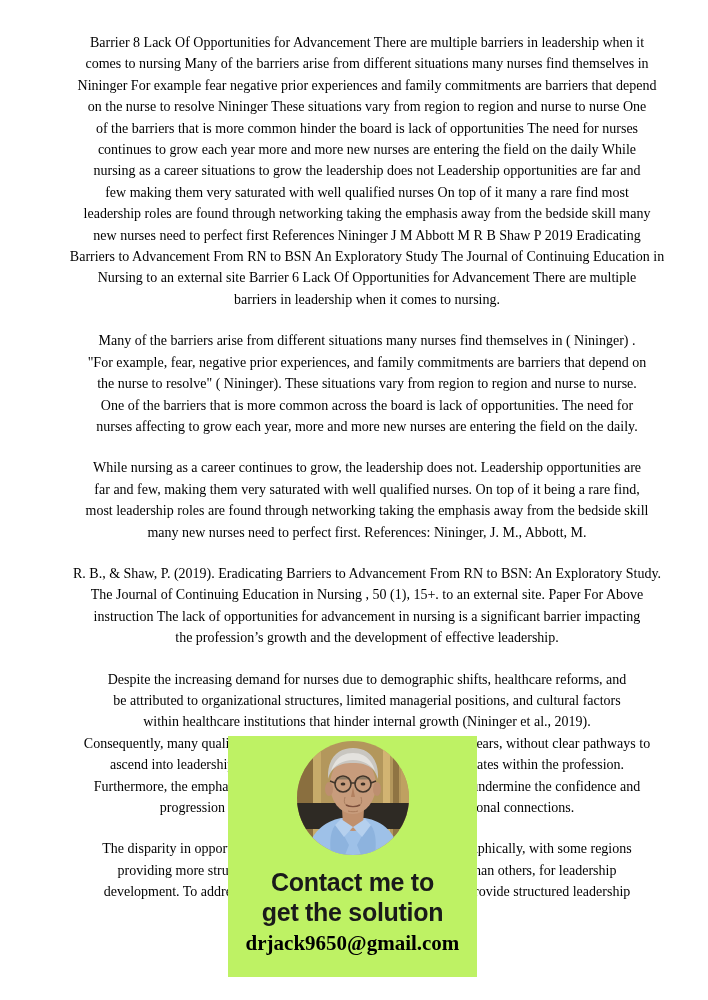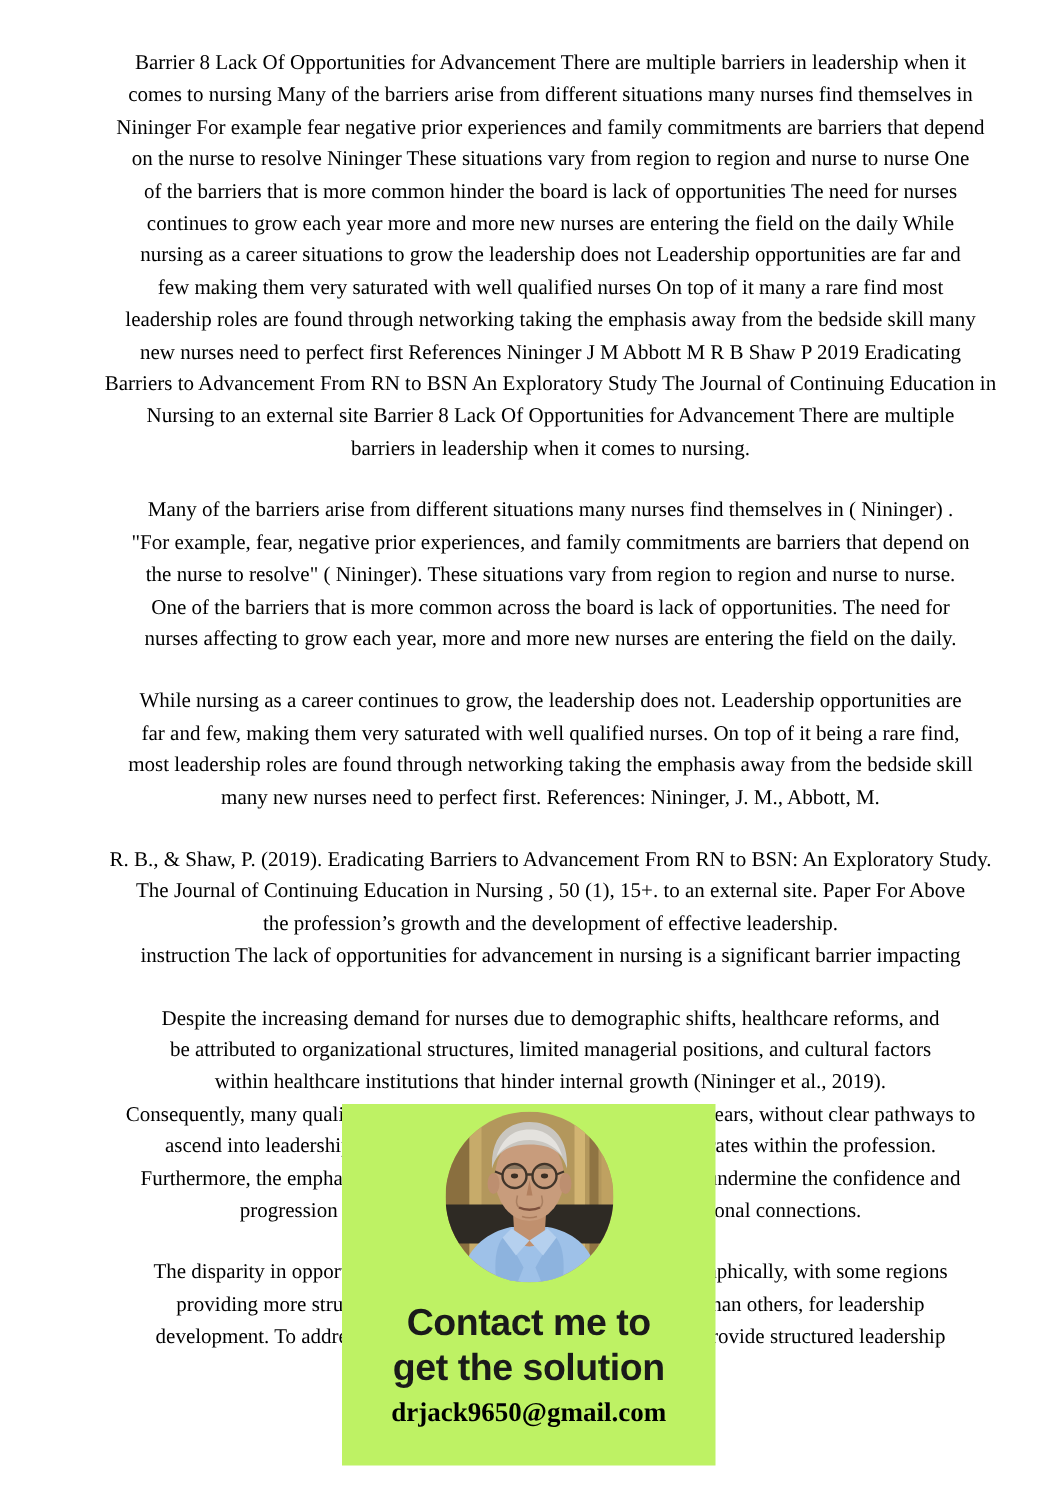--- a/index.html
+++ b/index.html
@@ -49,61 +49,61 @@
     font-weight: 700;
     font-size: 25px;
     line-height: 30px;
     text-align: center;
     letter-spacing: -0.3px;
   }
   .email {
     margin-top: 4px;
     font-family: "Liberation Serif", serif;
     font-weight: 700;
-    font-size: 18px;
+    font-size: 21px;
     text-align: center;
   }
 </style>
 </head>
 <body style="background: rgb(255, 255, 255);">
 
 <div class="doc" style="color: rgb(0, 0, 0);">
     <div class="para">
       <div class="line">Barrier 8 Lack Of Opportunities for Advancement There are multiple barriers in leadership when it</div>
       <div class="line">comes to nursing Many of the barriers arise from different situations many nurses find themselves in</div>
       <div class="line">Nininger For example fear negative prior experiences and family commitments are barriers that depend</div>
       <div class="line">on the nurse to resolve Nininger These situations vary from region to region and nurse to nurse One</div>
       <div class="line">of the barriers that is more common hinder the board is lack of opportunities The need for nurses</div>
       <div class="line">continues to grow each year more and more new nurses are entering the field on the daily While</div>
       <div class="line">nursing as a career situations to grow the leadership does not Leadership opportunities are far and</div>
       <div class="line">few making them very saturated with well qualified nurses On top of it many a rare find most</div>
       <div class="line">leadership roles are found through networking taking the emphasis away from the bedside skill many</div>
       <div class="line">new nurses need to perfect first References Nininger J M Abbott M R B Shaw P 2019 Eradicating</div>
       <div class="line">Barriers to Advancement From RN to BSN An Exploratory Study The Journal of Continuing Education in</div>
-      <div class="line">Nursing to an external site Barrier 8 Lack Of Opportunities for Advancement There are multiple</div>
+      <div class="line">Nursing to an external site Barrier 6 Lack Of Opportunities for Advancement There are multiple</div>
       <div class="line">barriers in leadership when it comes to nursing.</div>
     </div>
     <div class="para">
       <div class="line">Many of the barriers arise from different situations many nurses find themselves in ( Nininger) .</div>
       <div class="line">"For example, fear, negative prior experiences, and family commitments are barriers that depend on</div>
       <div class="line">the nurse to resolve" ( Nininger). These situations vary from region to region and nurse to nurse.</div>
       <div class="line">One of the barriers that is more common across the board is lack of opportunities. The need for</div>
       <div class="line">nurses affecting to grow each year, more and more new nurses are entering the field on the daily.</div>
     </div>
     <div class="para">
       <div class="line">While nursing as a career continues to grow, the leadership does not. Leadership opportunities are</div>
       <div class="line">far and few, making them very saturated with well qualified nurses. On top of it being a rare find,</div>
       <div class="line">most leadership roles are found through networking taking the emphasis away from the bedside skill</div>
       <div class="line">many new nurses need to perfect first. References: Nininger, J. M., Abbott, M.</div>
     </div>
     <div class="para">
       <div class="line">R. B., &amp; Shaw, P. (2019). Eradicating Barriers to Advancement From RN to BSN: An Exploratory Study.</div>
       <div class="line">The Journal of Continuing Education in Nursing , 50 (1), 15+. to an external site. Paper For Above</div>
+      <div class="line">instruction The lack of opportunities for advancement in nursing is a significant barrier impacting</div>
       <div class="line">the profession’s growth and the development of effective leadership.</div>
-      <div class="line">instruction The lack of opportunities for advancement in nursing is a significant barrier impacting</div>
     </div>
     <div class="para">
       <div class="line">Despite the increasing demand for nurses due to demographic shifts, healthcare reforms, and</div>
       <div class="line">be attributed to organizational structures, limited managerial positions, and cultural factors</div>
       <div class="line">within healthcare institutions that hinder internal growth (Nininger et al., 2019).</div>
       <div class="line">Consequently, many qualified nurses remain in clinical positions for years, without clear pathways to</div>
       <div class="line">ascend into leadership, affecting morale and long-term retention rates within the profession.</div>
       <div class="line">Furthermore, the emphasis on networking to secure these roles can undermine the confidence and</div>
       <div class="line">progression of nurses who lack well-established professional connections.</div>
     </div>

